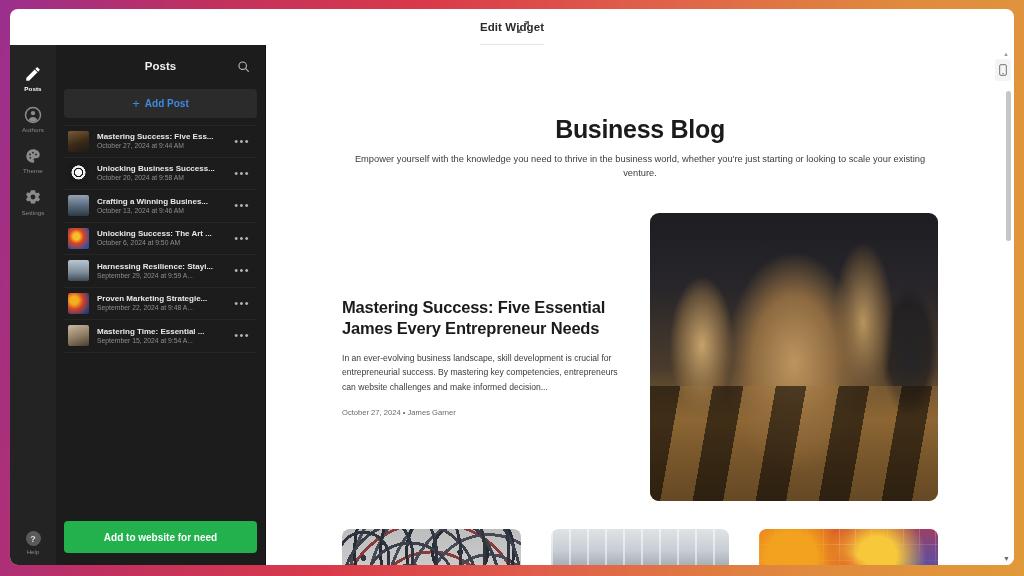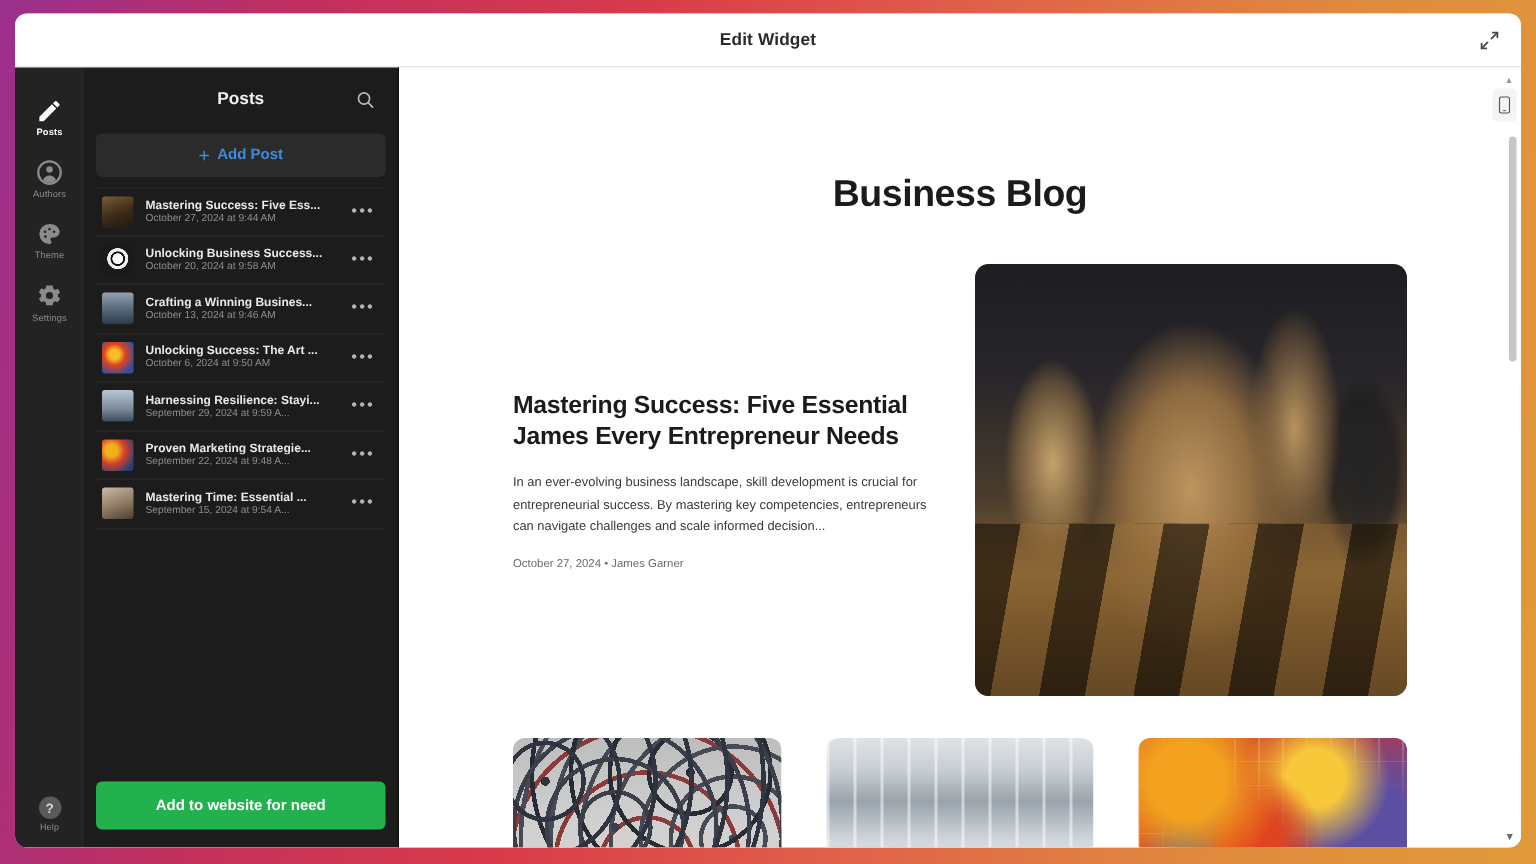--- a/index.html
+++ b/index.html
@@ -13,20 +13,21 @@
     padding: 9px 10px 11px 10px;
   }
   .app-frame {
     width: 100%; height: 100%;
     background: #ffffff;
     border-radius: 8px;
     overflow: hidden;
     display: flex;
     flex-direction: column;
     position: relative;
+    align-items: center;
   }
 
   
   .topbar {
     height: 36px; min-height: 36px;
     background: #ffffff;
     border-bottom: 1px solid #e6e6e6;
     display: flex; align-items: center; justify-content: center;
     position: relative;
   }
@@ -436,25 +437,26 @@
 
       <div class="panel-foot">
         <button class="cta">Add to website for need</button>
       </div>
     </div>
 
     <div class="preview">
       <div class="preview-inner">
 
         <div class="blog-title">Business Blog</div>
+        <div class="blog-sub">Empower yourself with the knowledge you need to thrive in the business world, whether you're just starting or looking to scale your existing venture.</div>
 
         <div class="feature">
           <div class="feature-text">
             <div class="feature-h">Mastering Success: Five Essential James Every Entrepreneur Needs</div>
-            <div class="feature-p">In an ever-evolving business landscape, skill development is crucial for entrepreneurial success. By mastering key competencies, entrepreneurs can navigate challenges and scale informed decision...</div>
+            <div class="feature-p">In an ever-evolving business landscape, skill development is crucial for entrepreneurial success. By mastering key competencies, entrepreneurs can website challenges and make informed decision...</div>
             <div class="feature-meta">October 27, 2024 • James Garner</div>
           </div>
           <div class="feature-img">
             <div class="ph-chess"></div>
           </div>
         </div>
 
         <div class="thumb-row">
           <div class="thumb-card">
             <div class="ph-crowd"></div>

